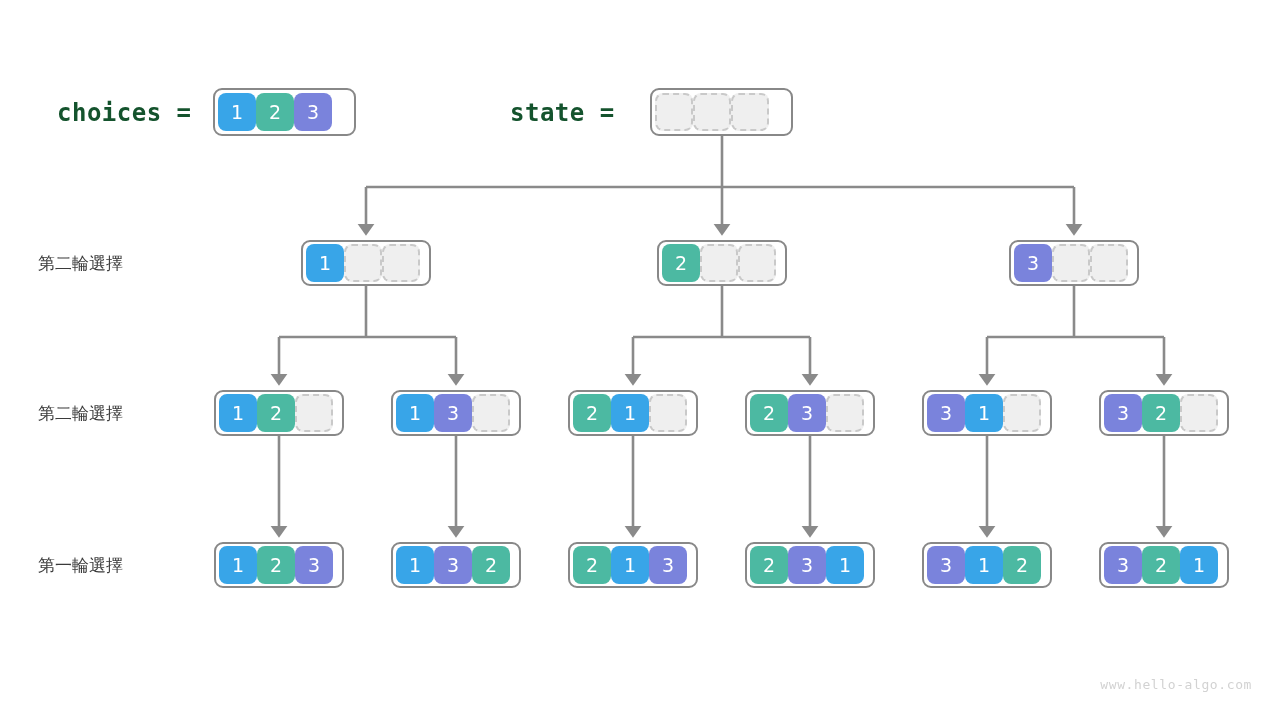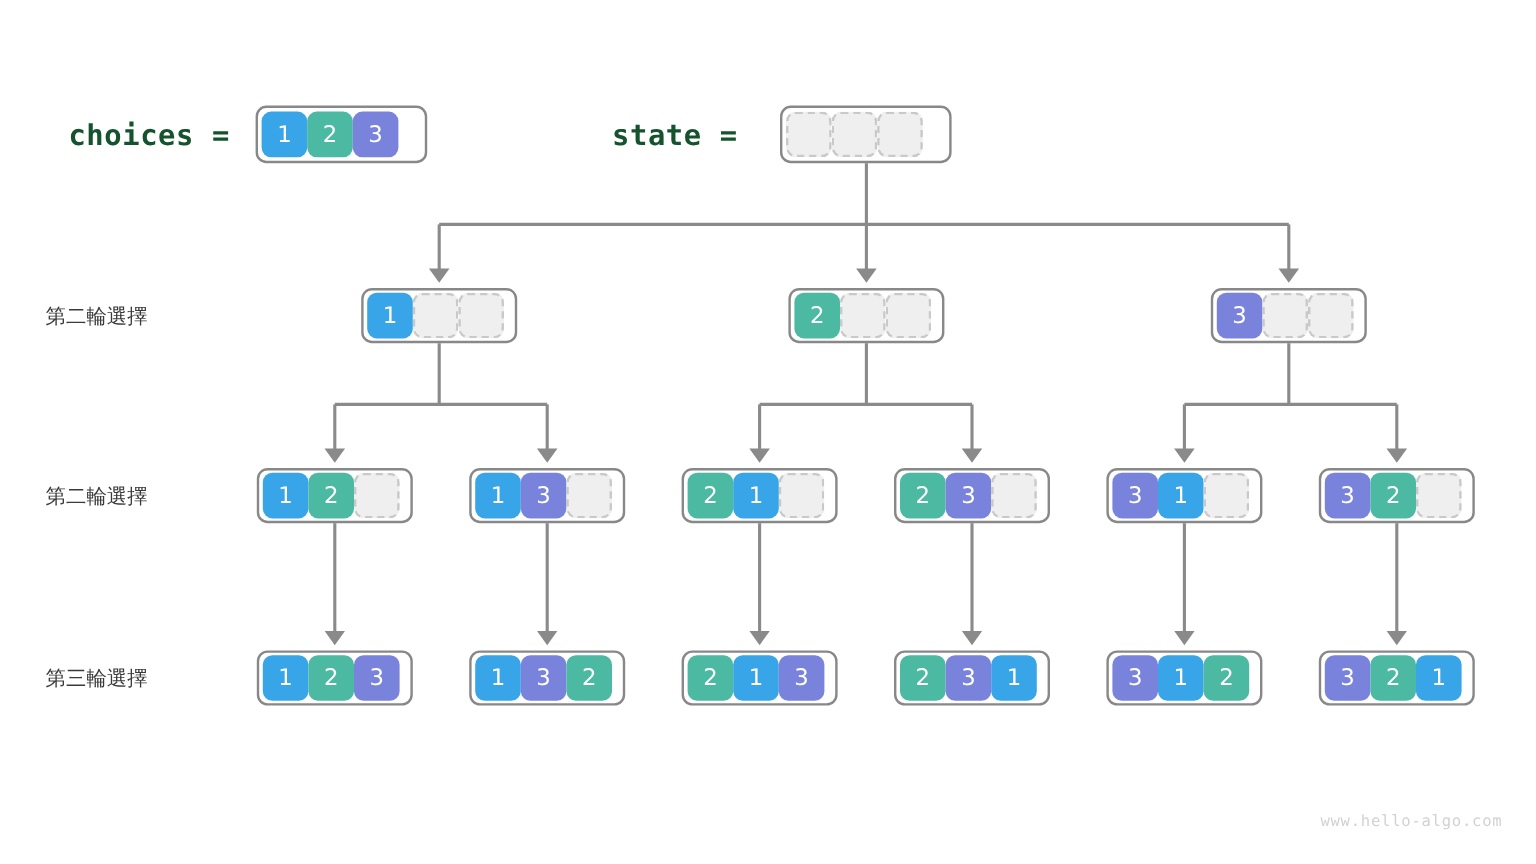--- a/index.html
+++ b/index.html
@@ -145,21 +145,21 @@
 
   <div class="hdr-label" style="left:510px; top:99px;">state =</div>
   <div class="arr" id="state-box" style="left:650px; top:88px; width:143px; height:48px;">
       <div class="cell empty"></div>
       <div class="cell empty"></div>
       <div class="cell empty"></div>
     </div>
 
   <div class="row-label" style="left:38px; top:252px;">第二輪選擇</div>
   <div class="row-label" style="left:38px; top:402px;">第二輪選擇</div>
-  <div class="row-label" style="left:38px; top:554px;">第三輪選擇</div>
+  <div class="row-label" style="left:38px; top:554px;">第一輪選擇</div>
 
   <div id="nodes">
       <div class="arr" style="left: 301px; top: 240px; width: 130px; height: 46px;">
         <div class="cell" style="background: rgb(56, 165, 232);">1</div>
         <div class="cell empty"></div>
         <div class="cell empty"></div>
       </div>
       <div class="arr" style="left: 657px; top: 240px; width: 130px; height: 46px;">
         <div class="cell" style="background: rgb(76, 185, 162);">2</div>
         <div class="cell empty"></div>

